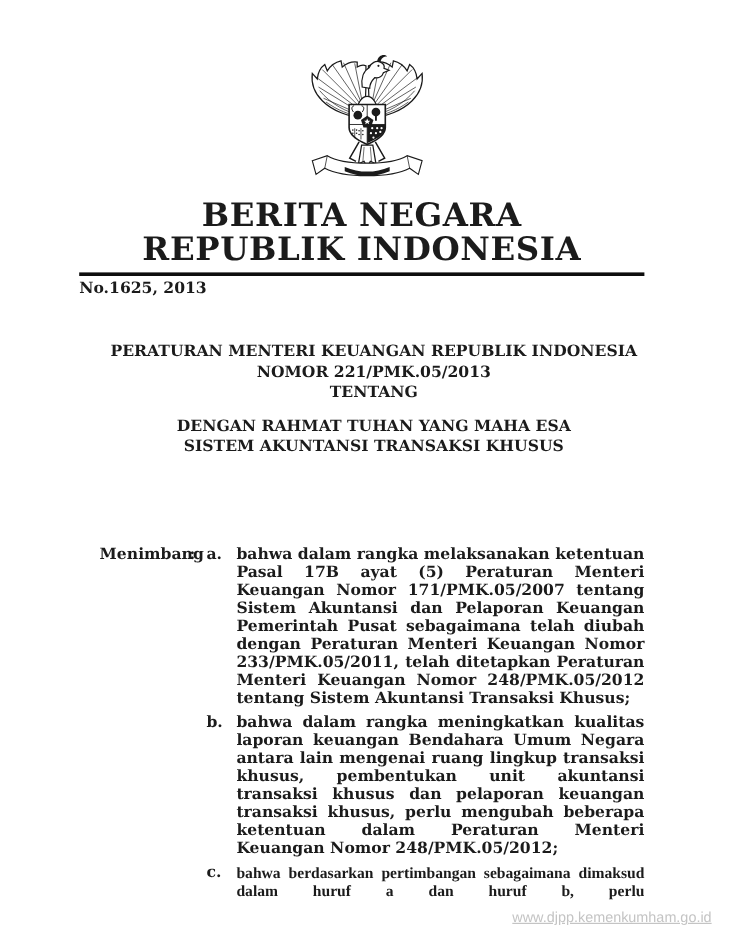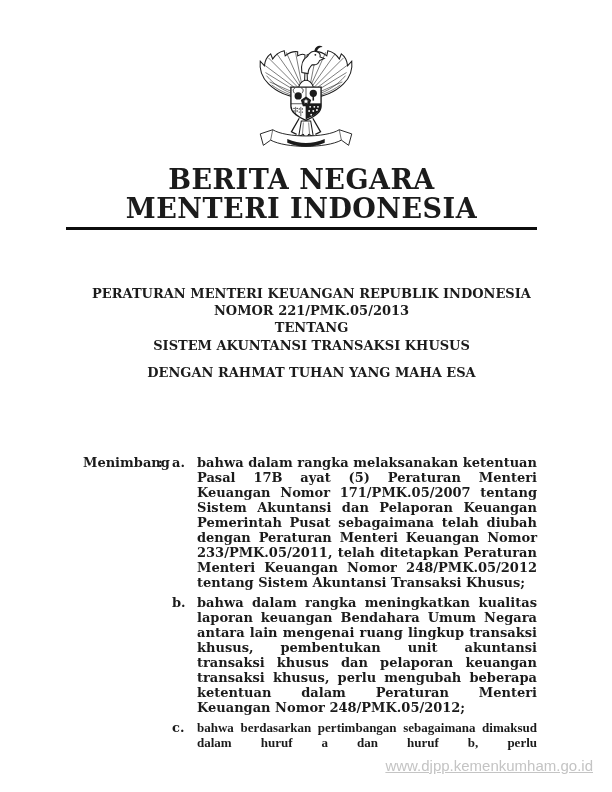--- a/index.html
+++ b/index.html
@@ -76,21 +76,21 @@
   .c-item { display: flex; margin-bottom: 5px; }
   .c-letter { flex: none; width: 25px; }
   .c-text { flex: 1; text-align: justify; }
   .c-text.continues { text-align-last: justify; font-family: Liberation Serif, serif; }
   .footer-link {
     position: absolute;
     top: 757px;
     right: 19px;
     font-family: "Liberation Sans", sans-serif;
     font-weight: 400;
-    font-size: 15px;
+    font-size: 12px;
     color: #c4c4c4;
     text-decoration: underline;
     cursor: pointer;
   }
   svg .ln { fill: none; stroke: #1b1b1b; }
 </style>
 </head>
 <body>
 
 <div class="page">
@@ -154,34 +154,35 @@
       <polygon points="100,112.5 101.5,116 105,116.1 102.2,118.3 103.2,121.7 100,119.7 96.8,121.7 97.8,118.3 95,116.1 98.5,116" fill="#ffffff"></polygon>
 
       <path d="M12,180 L36,172 C62,188 138,188 164,172 L188,180 L182,202 L168,192 C138,208 62,208 32,192 L18,202 Z" fill="#ffffff" stroke="#1b1b1b" stroke-width="1.8"></path>
       <path class="ln" stroke-width="1.2" d="M36,172 L32,192 M164,172 L168,192"></path>
       <path d="M64,190 C88,200 112,200 136,190 L136,197 C112,207 88,207 64,197 Z" fill="#1b1b1b"></path>
     </svg>
   </div>
 
   <div class="masthead">
     <div>BERITA NEGARA</div>
-    <div>MENTERI INDONESIA</div>
+    <div>REPUBLIK INDONESIA</div>
   </div>
 
   <div class="rule"></div>
 
   <div class="meta-row">
+    <div class="meta-number">No.1625, 2013</div>
   </div>
 
   <div class="title-block">
     <div class="t-line">PERATURAN MENTERI KEUANGAN REPUBLIK INDONESIA</div>
     <div class="t-line">NOMOR 221/PMK.05/2013</div>
     <div class="t-line">TENTANG</div>
+    <div class="t-line invocation">DENGAN RAHMAT TUHAN YANG MAHA ESA</div>
     <div class="t-line">SISTEM AKUNTANSI TRANSAKSI KHUSUS</div>
-    <div class="t-line invocation">DENGAN RAHMAT TUHAN YANG MAHA ESA</div>
   </div>
 
   <div class="considerations">
     <div class="c-label">Menimbang</div>
     <div class="c-colon">:</div>
     <div class="c-items">
       <div class="c-item">
         <div class="c-letter">a.</div>
         <div class="c-text">bahwa dalam rangka melaksanakan ketentuan Pasal 17B ayat (5) Peraturan Menteri Keuangan Nomor 171/PMK.05/2007 tentang Sistem Akuntansi dan Pelaporan Keuangan Pemerintah Pusat sebagaimana telah diubah dengan Peraturan Menteri Keuangan Nomor 233/PMK.05/2011, telah ditetapkan Peraturan Menteri Keuangan Nomor 248/PMK.05/2012 tentang Sistem Akuntansi Transaksi Khusus;</div>
       </div>

